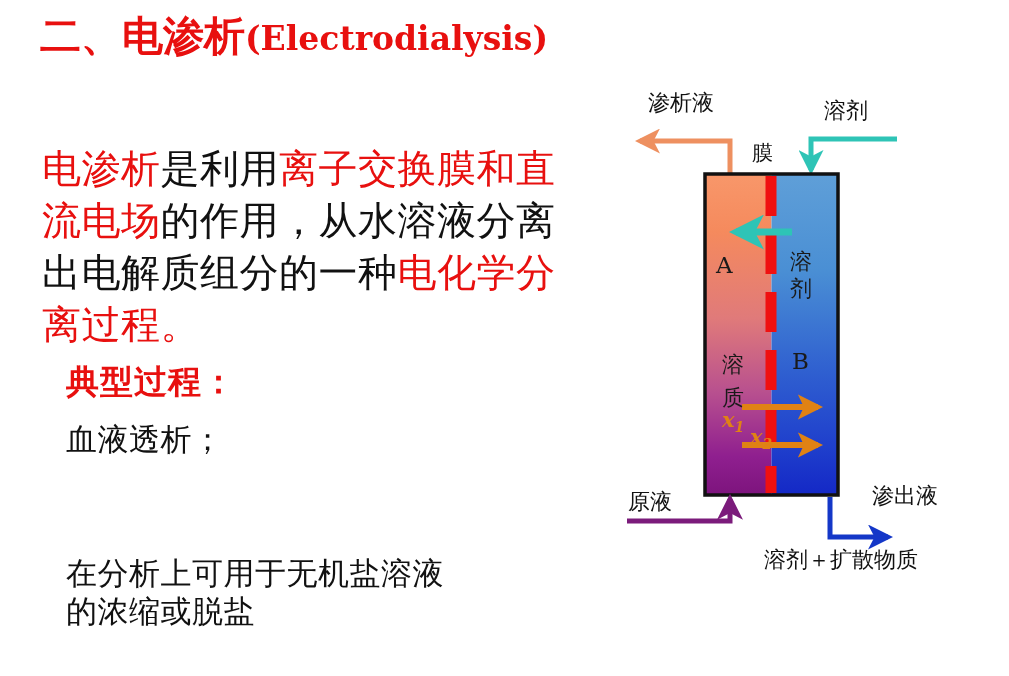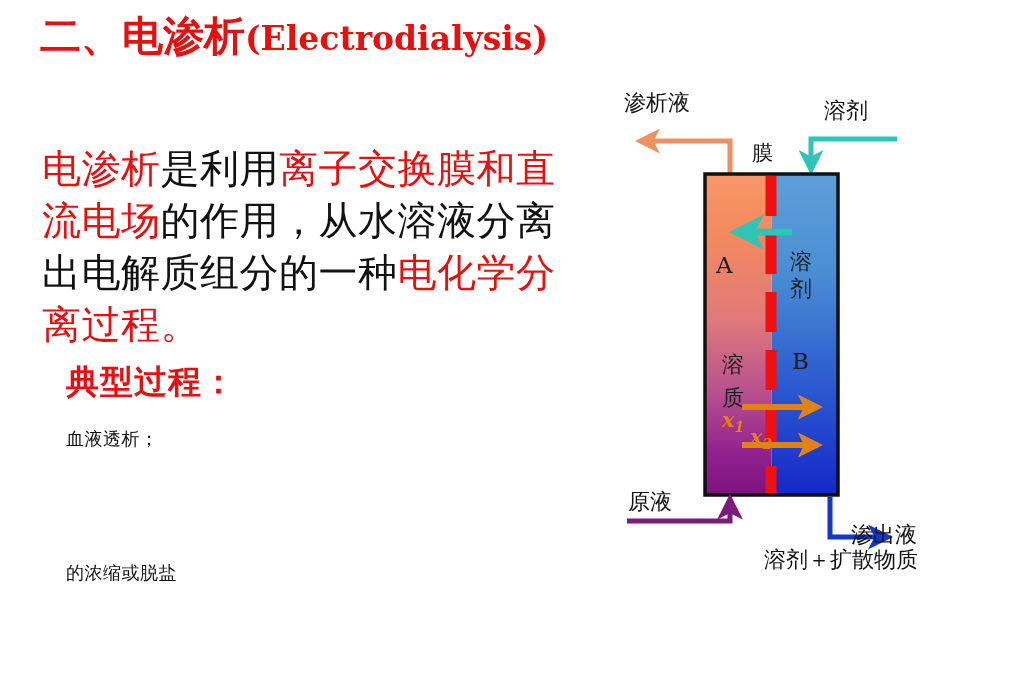--- a/index.html
+++ b/index.html
@@ -44,21 +44,21 @@
     position:absolute;left:66px;top:360px;
     font-family:"DejaVu Serif","Liberation Serif",serif;
     font-size:33px;
     color:#e8100f;
     font-weight:bold;
     letter-spacing:1px;
   }
   .bullet{
     position:absolute;left:66px;
     font-family:"DejaVu Serif","Liberation Serif",serif;
-    font-size:18px;
+    font-size:31px;
     color:#111111;
     line-height:38px;
     letter-spacing:0.5px;
   }
   #b1{top:420px;}
   #b2{top:480px;}
   #b3{top:554px;}
 
   
   .diagram{position:absolute;left:600px;top:80px;width:409px;height:520px;}
@@ -67,25 +67,25 @@
   .dlabel{
     position:absolute;
     font-family:"DejaVu Serif","Liberation Serif",serif;
     font-size:22px;
     color:#111111;
     white-space:nowrap;
   }
   .dlabel-sm{font-size:21px;}
 
   
-  #lbl-shenxiye{left:624px;top:88px;text-align:center;}
+  #lbl-shenxiye{left:648px;top:88px;text-align:center;}
   #lbl-rongji{left:824px;top:96px;}
   #lbl-mo{left:752px;top:139px;}
   #lbl-yuanye{left:628px;top:487px;}
-  #lbl-shenchuye{left:851px;top:481px;margin-top:39px;}
+  #lbl-shenchuye{left:872px;top:481px;}
   #lbl-rongji-kuosan{left:764px;top:545px;}
 
   .boxlabel{
     position:absolute;
     font-family:"DejaVu Serif","Liberation Serif",serif;
     color:#1a1a1a;
     font-size:22px;
     white-space:nowrap;
   }
   #lbl-A{left:716px;top:252px;font-size:23px;}
@@ -119,20 +119,21 @@
   </div>
 
   <div class="subhead">典型过程：</div>
 
   <div class="bullet" id="b1">
     <div>血液透析；</div>
   </div>
 
 
   <div class="bullet" id="b3">
+    <div>在分析上可用于无机盐溶液</div>
     <div>的浓缩或脱盐</div>
   </div>
 
   <div class="diagram" style="left:0;top:0;width:1009px;height:676px;">
     <svg width="1009" height="676" viewBox="0 0 1009 676">
       <defs>
         <linearGradient id="gradLeft" x1="0" y1="0" x2="0" y2="1">
           <stop offset="0%" stop-color="#f8976a"></stop>
           <stop offset="18%" stop-color="#f58a5d"></stop>
           <stop offset="45%" stop-color="#e07a7a"></stop>

